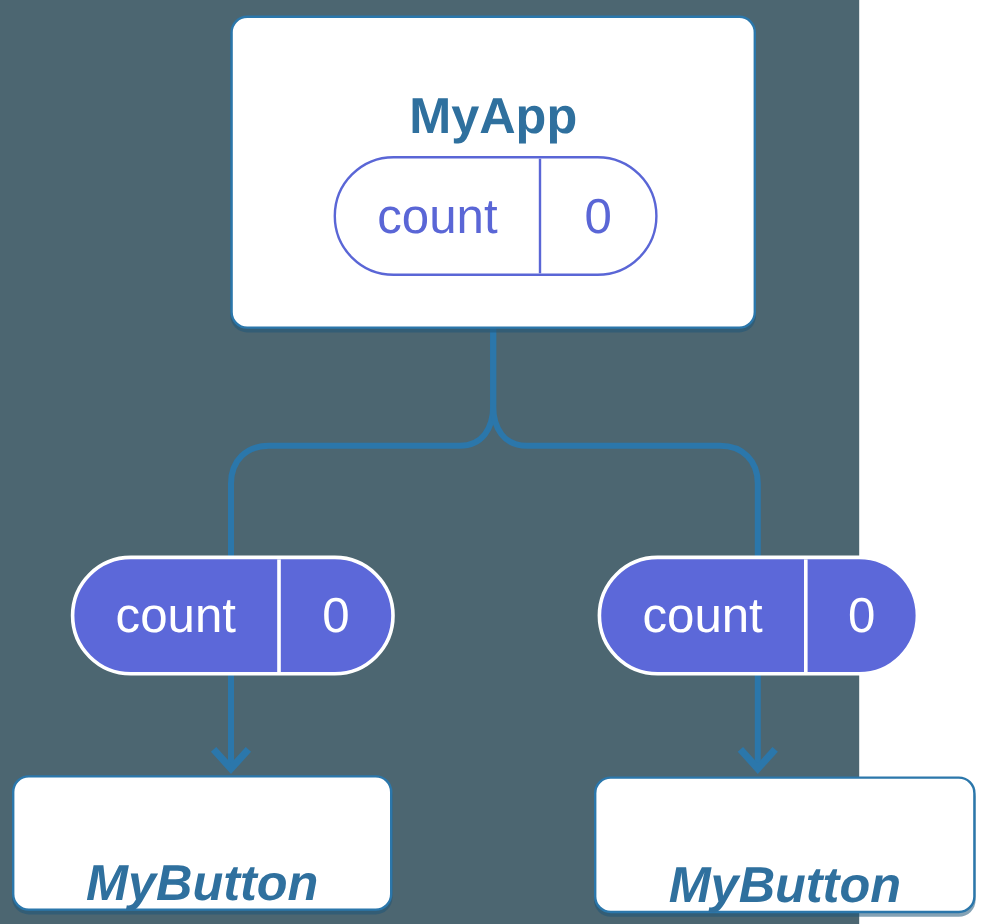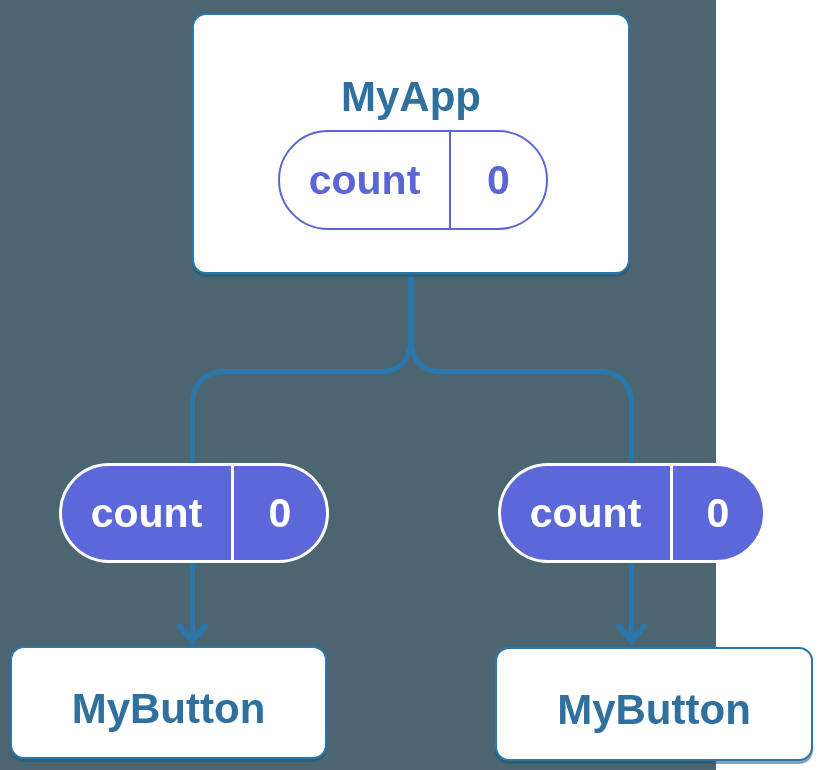--- a/index.html
+++ b/index.html
@@ -25,32 +25,32 @@
     box-shadow: 0 3px 0 rgba(31, 86, 120, 0.55);
     z-index: 2;
   }
   .node-root  { left: 192px; top: 13px;  width: 438px; height: 261px; }
   .node-title {
     color: var(--node-title, #2F709E);
     font-weight: bold; font-size: 42px; line-height: 1;
     text-align: center; white-space: nowrap;
   }
   .node-root .node-title { position: absolute; left: 0; right: 0; top: 61px; }
-  .node-leaf { display: flex; align-items: center; justify-content: center; padding-top: 12px; }
+  .node-leaf { display: flex; align-items: flex-end; justify-content: center; padding-top: 12px; font-style: italic; }
   .node-leaf-left  { left: 10px;  top: 646px; width: 317px; height: 113px; }
   .node-leaf-right { left: 495px; top: 647px; width: 318px; height: 114px; }
 
   .pill {
     position: absolute; z-index: 3; box-sizing: border-box;
     height: 100px; border-radius: 50px;
     display: flex; align-items: stretch; overflow: hidden;
   }
   .pill-key, .pill-value {
     display: flex; align-items: center; justify-content: center;
-    font-size: 41px; line-height: 1; font-weight: bold;
+    font-size: 41px; line-height: 1;
   }
   .pill-key   { width: 169px; }
   .pill-value { flex: 1; }
   .pill-divider { align-self: stretch; }
 
   .pill-outline {
     left: 278px; top: 130px; width: 270px;
     background: var(--node-background, #FFFFFF);
     border: 2px solid var(--state-outline, #5A66D6);
     color: var(--state-outline, #5A66D6);

